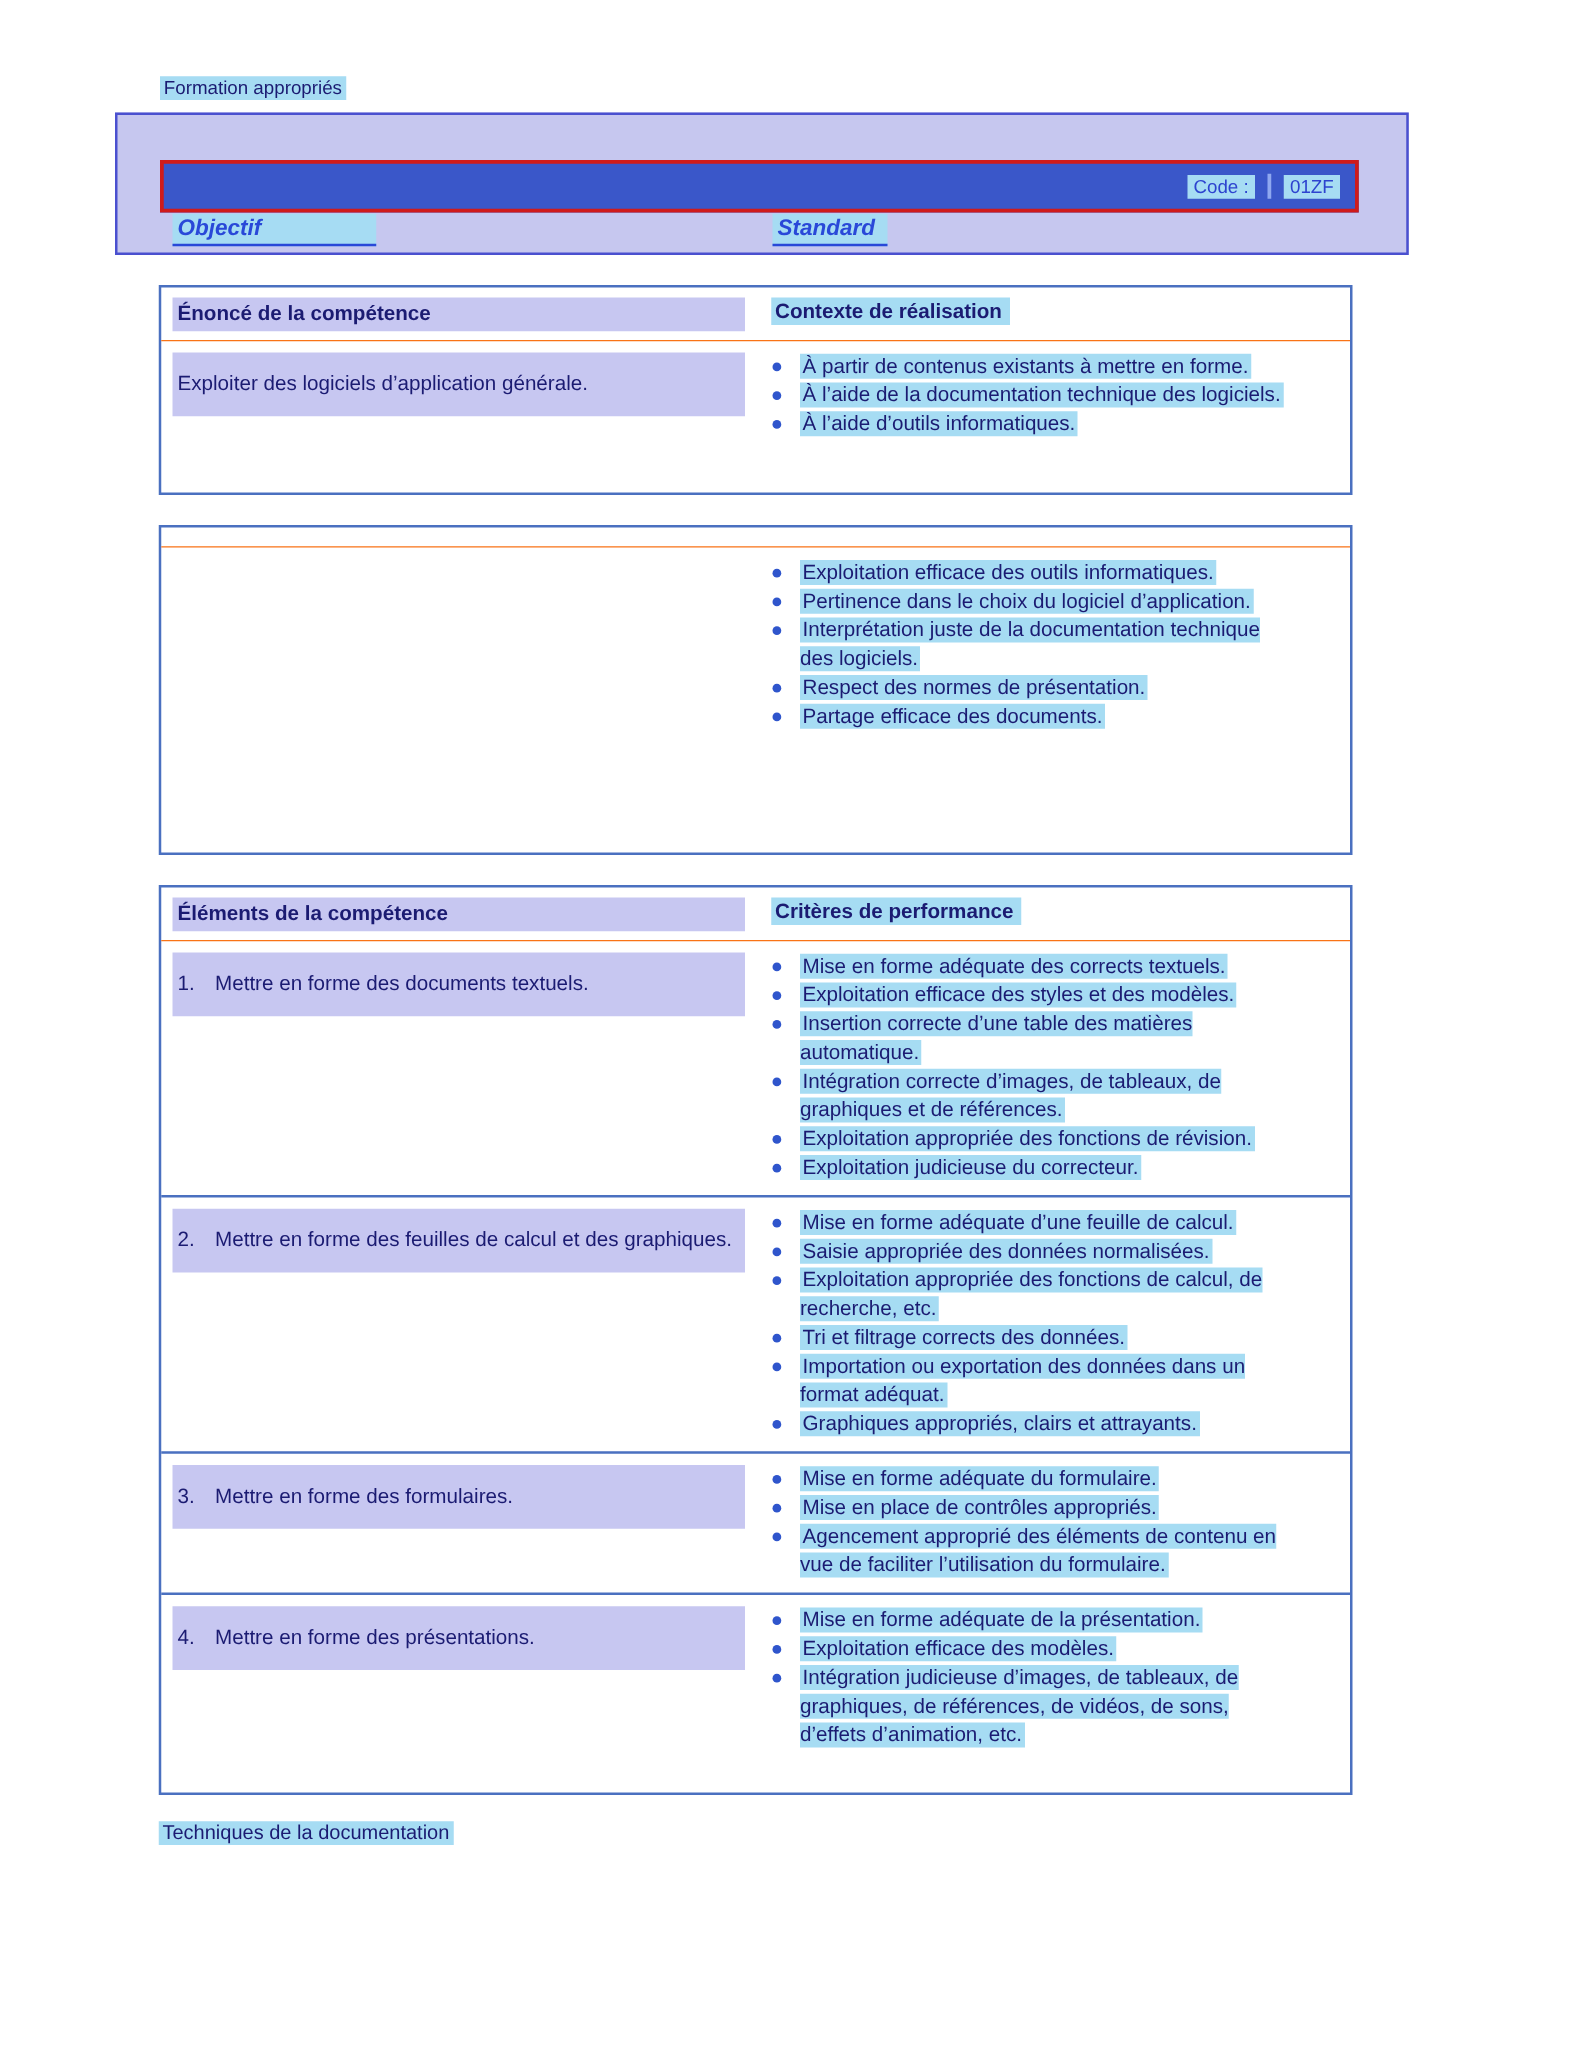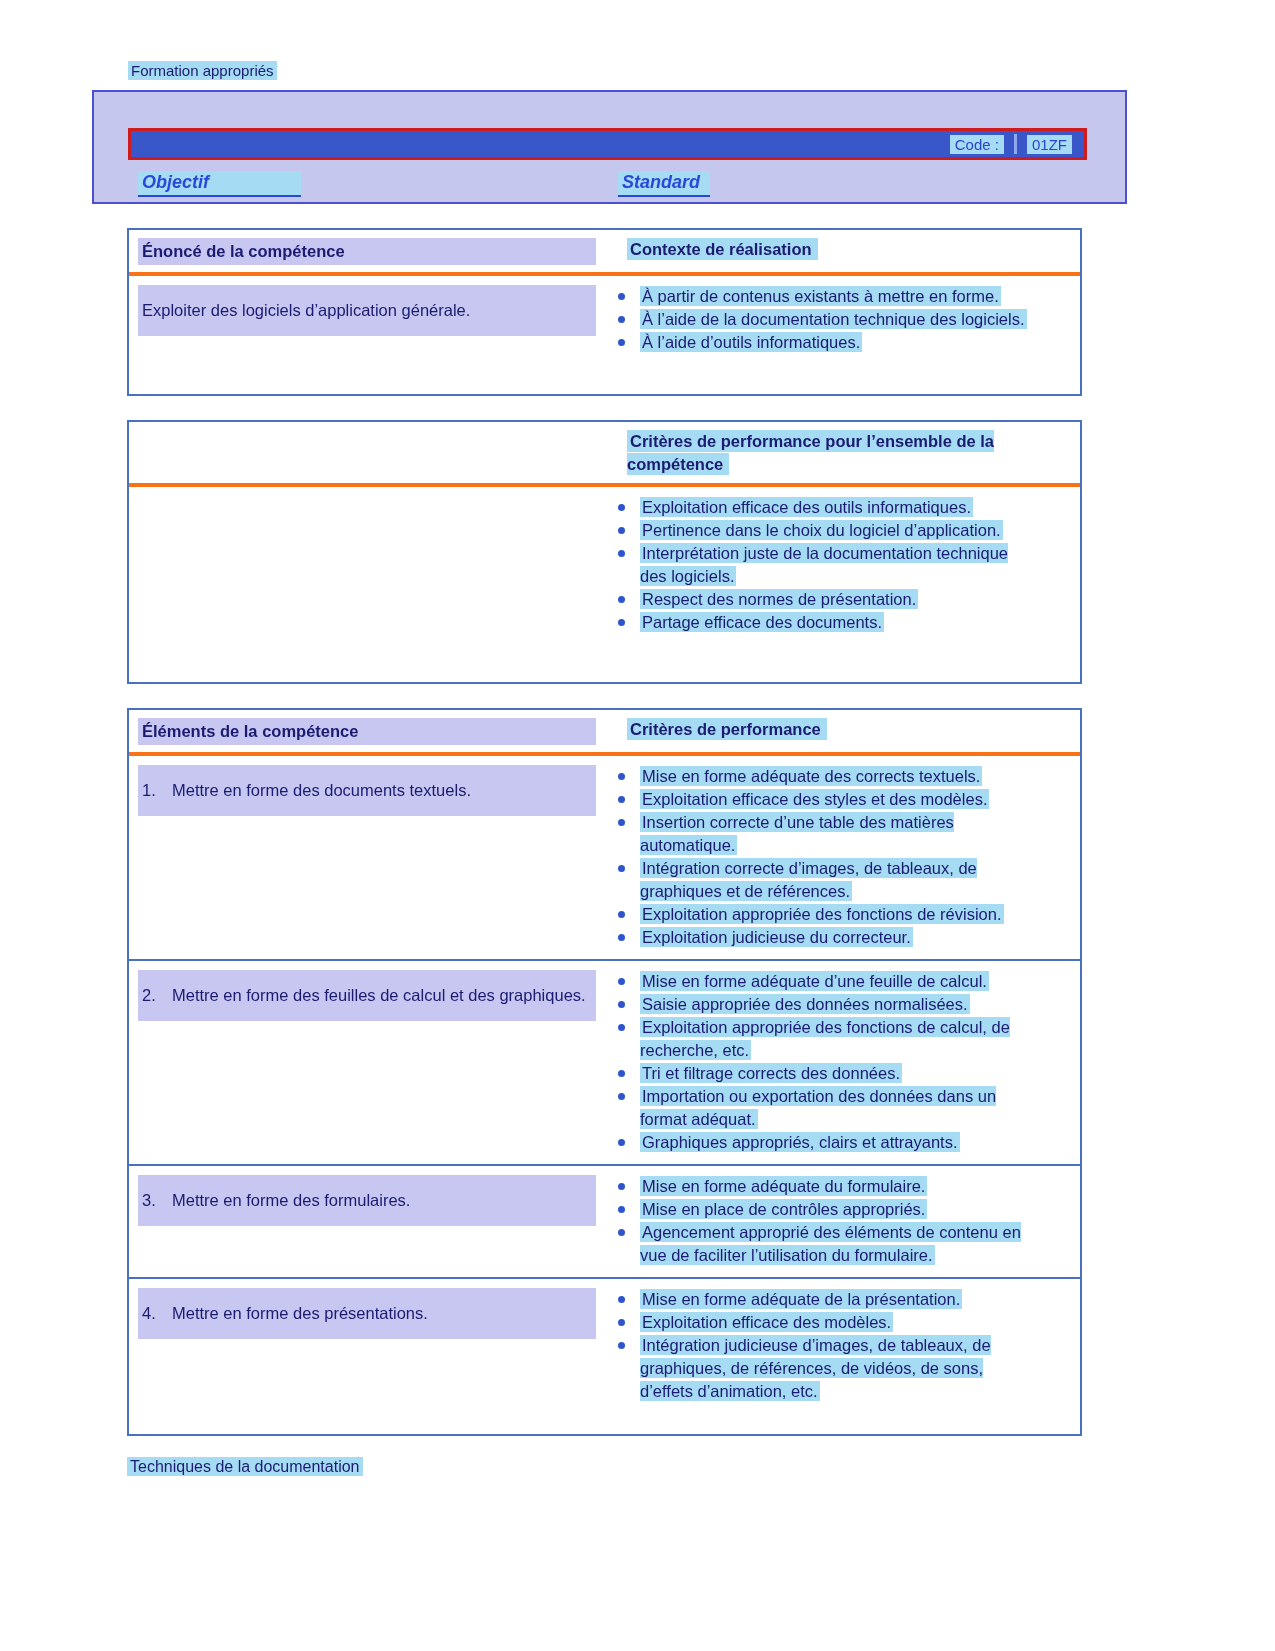--- a/index.html
+++ b/index.html
@@ -19,21 +19,21 @@
   .top-label { position: absolute; left: 128px; top: 62px; font-size: 15px; }
 
   
   .header-box {
     position: absolute; left: 92px; top: 90px;
     width: 1035px; height: 114px;
     background: #c6c7ef;
     border: 2px solid #4a50cf;
   }
   .code-bar {
-    position: absolute; left: 34px; right: 38px; top: 36px; height: 32px;
+    position: absolute; left: 34px; right: 38px; top: 36px; height: 42px;
     background: #3a57c9;
     border: 3px solid #cf1b1b;
     display: flex; align-items: center; justify-content: flex-end;
     padding-right: 12px; gap: 10px;
   }
   .code-text { color: #2d43cf; font-size: 15px; background: #a6dcf3; padding: 1px 5px; }
   .code-sep { width: 3px; height: 20px; background: #8fa8f0; }
   .head-word {
     position: absolute; bottom: 5px;
     font-size: 18px; font-weight: bold; font-style: italic;
@@ -47,21 +47,21 @@
 
   
   .tbl {
     position: absolute; left: 127px; width: 955px;
     border: 2px solid #4a70c0; background: #fff;
     font-size: 16.5px; line-height: 23px;
   }
   .t1 { top: 228px; min-height: 168px; }
   .t2 { top: 420px; min-height: 264px; }
   .t3 { top: 708px; min-height: 728px; }
-  .thead { display: flex; border-bottom: 4px solid #f97316; padding: 8px 0 7px; gap: 10px; }
+  .thead { display: flex; border-bottom: 1px solid #f97316; padding: 8px 0 7px; }
   .trow  { display: flex; padding: 9px 0 10px; }
   .trow.sep { border-top: 2px solid #4a70c0; }
   .cl { flex: 0 0 471px; padding: 0 4px 0 9px; }
   .cr { flex: 1; padding: 0 20px 0 17px; }
   .hbar { display: block; background: #c7c7f1; font-weight: bold; padding: 2px 4px; }
   .hwrap { max-width: 445px; }
   .hr-span { font-weight: bold; background: #a6dcf3; padding: 2px 6px 2px 3px; }
   .lbar { display: flex; background: #c7c7f1; padding: 14px 4px; }
   .lnum { flex: 0 0 30px; }
 
@@ -127,25 +127,20 @@
               <div class="btwrap"><span class="bt">À l’aide d’outils informatiques.</span></div>
             </li>
         </ul>
       </div>
     </div>
   </section>
 
   <section class="tbl t2">
     <div class="thead">
       <div class="cl"></div>
-      <div class="cr">
-        <div class="hwrap">
-          <span class="hr-span">Critères de performance pour l’ensemble de la compétence</span>
-        </div>
-      </div>
     </div>
     <div class="trow">
       <div class="cl"></div>
       <div class="cr">
         <ul class="bullets">
           <li class="bullet">
               <span class="dot"></span>
               <div class="btwrap"><span class="bt">Exploitation efficace des outils informatiques.</span></div>
             </li>
           <li class="bullet">

